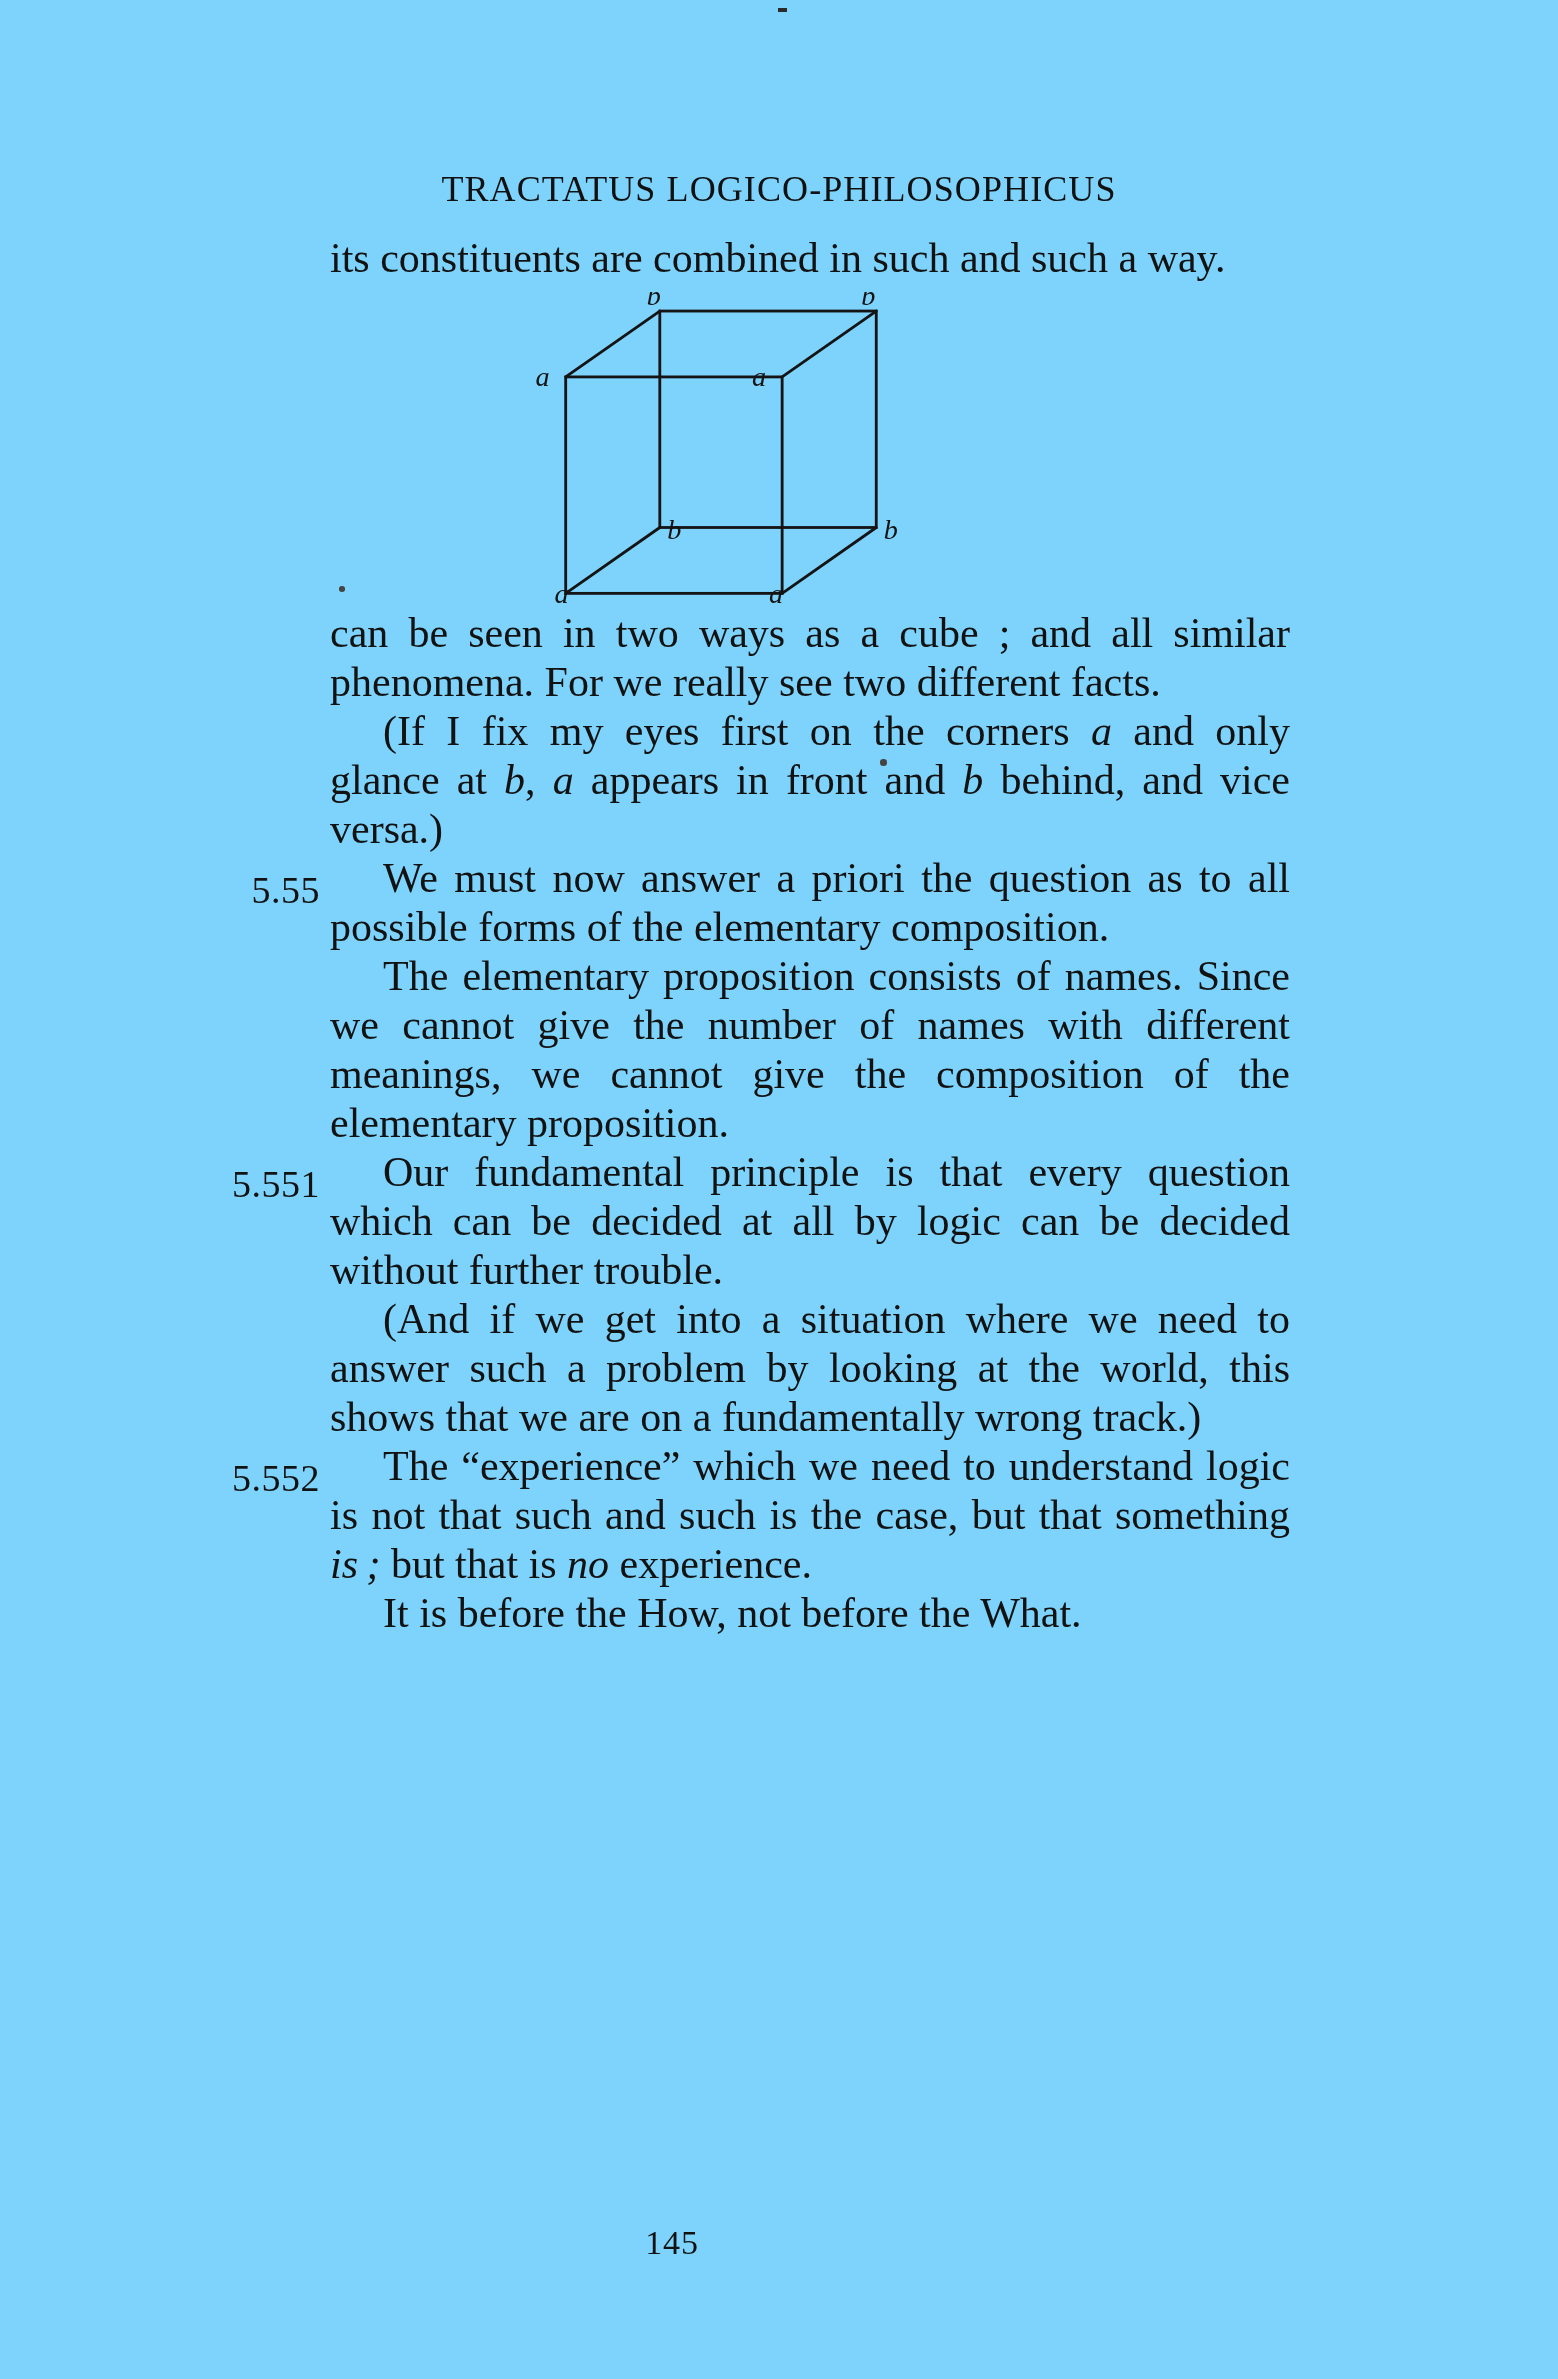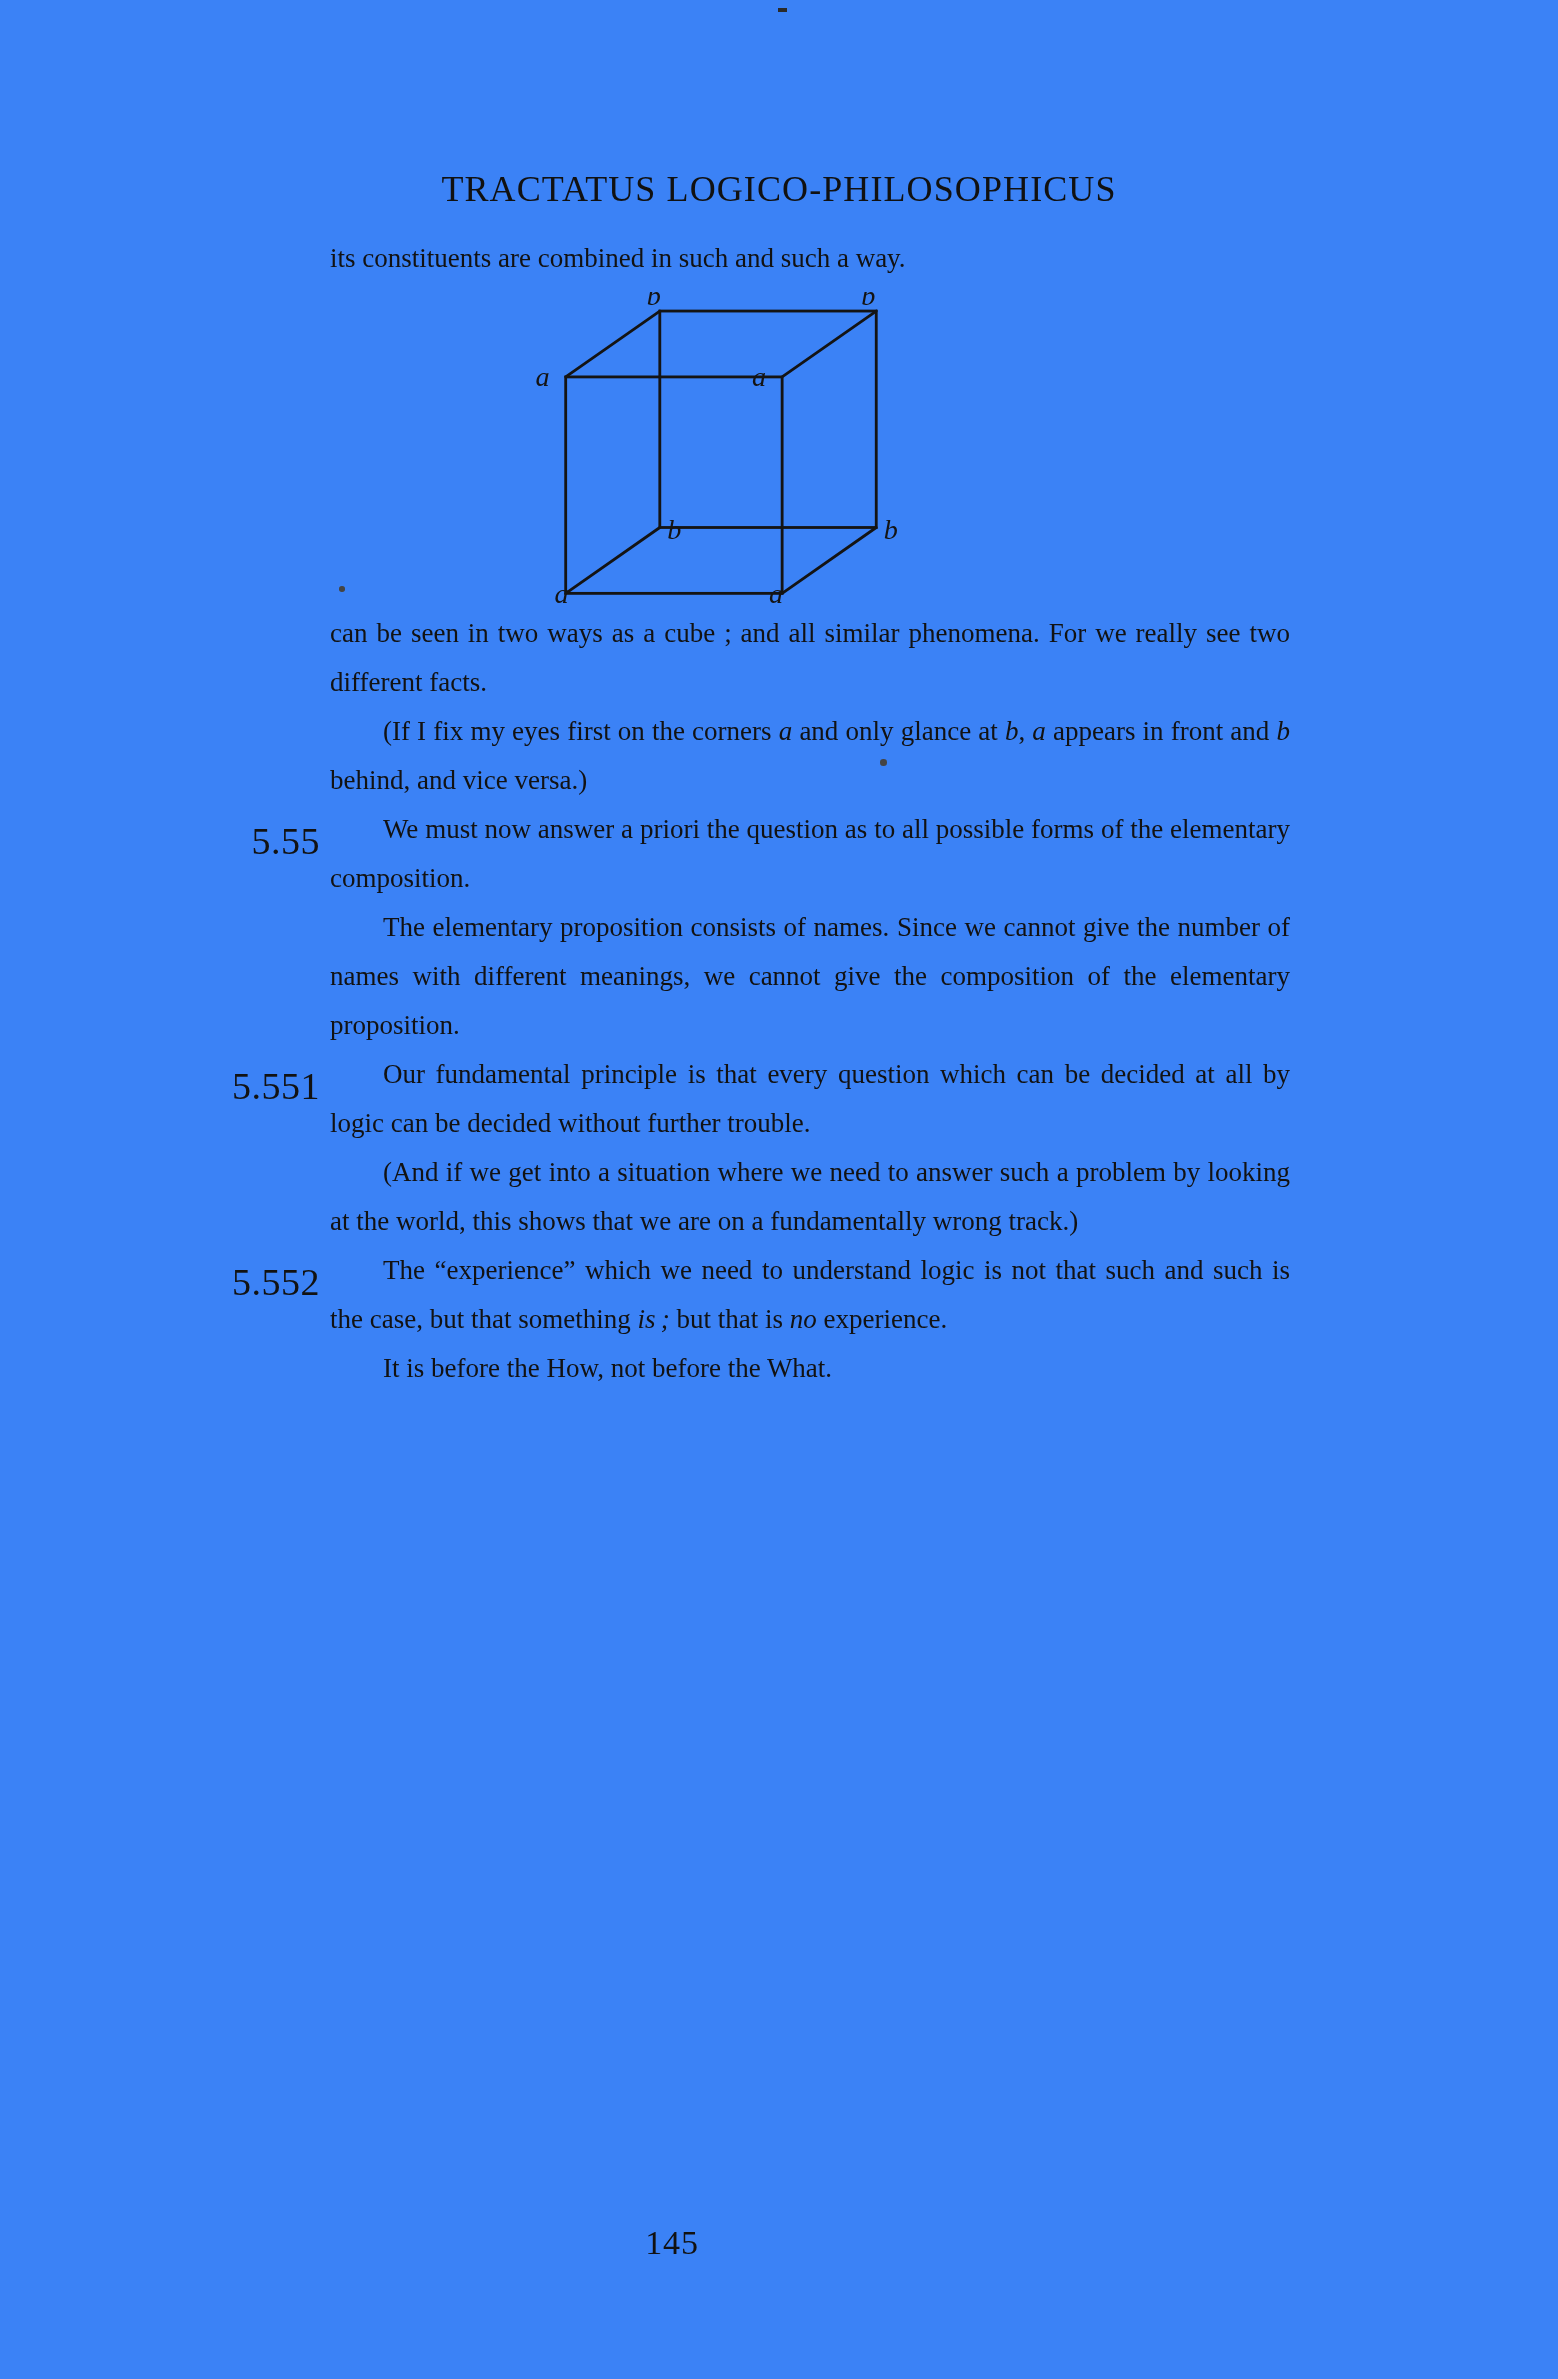--- a/index.html
+++ b/index.html
@@ -13,21 +13,21 @@
     position: relative;
     font-family: "Liberation Serif", serif;
     color: #111111;
     overflow: hidden;
   }
   .page {
     position: absolute;
     left: 0; top: 0;
     width: 1558px;
     height: 2379px;
-    background: #3b82f6;
+    background: #7dd3fc;
   }
   .top-tick {
     position: absolute;
     left: 778px;
     top: 7.5px;
     width: 9.4px;
     height: 4.7px;
     background: #2a2a2a;
   }
   .running-head {
@@ -41,21 +41,21 @@
     color: #111;
   }
   .content {
     position: absolute;
     left: 330px;
     top: 234px;
     width: 960px;
   }
   p {
     margin: 0;
-    font-size: 27px;
+    font-size: 42px;
     line-height: 49px;
     text-align: justify;
     text-justify: inter-word;
     color: #121212;
   }
   p.indent {
     text-indent: 53px;
   }
   .num-para {
     position: relative;

